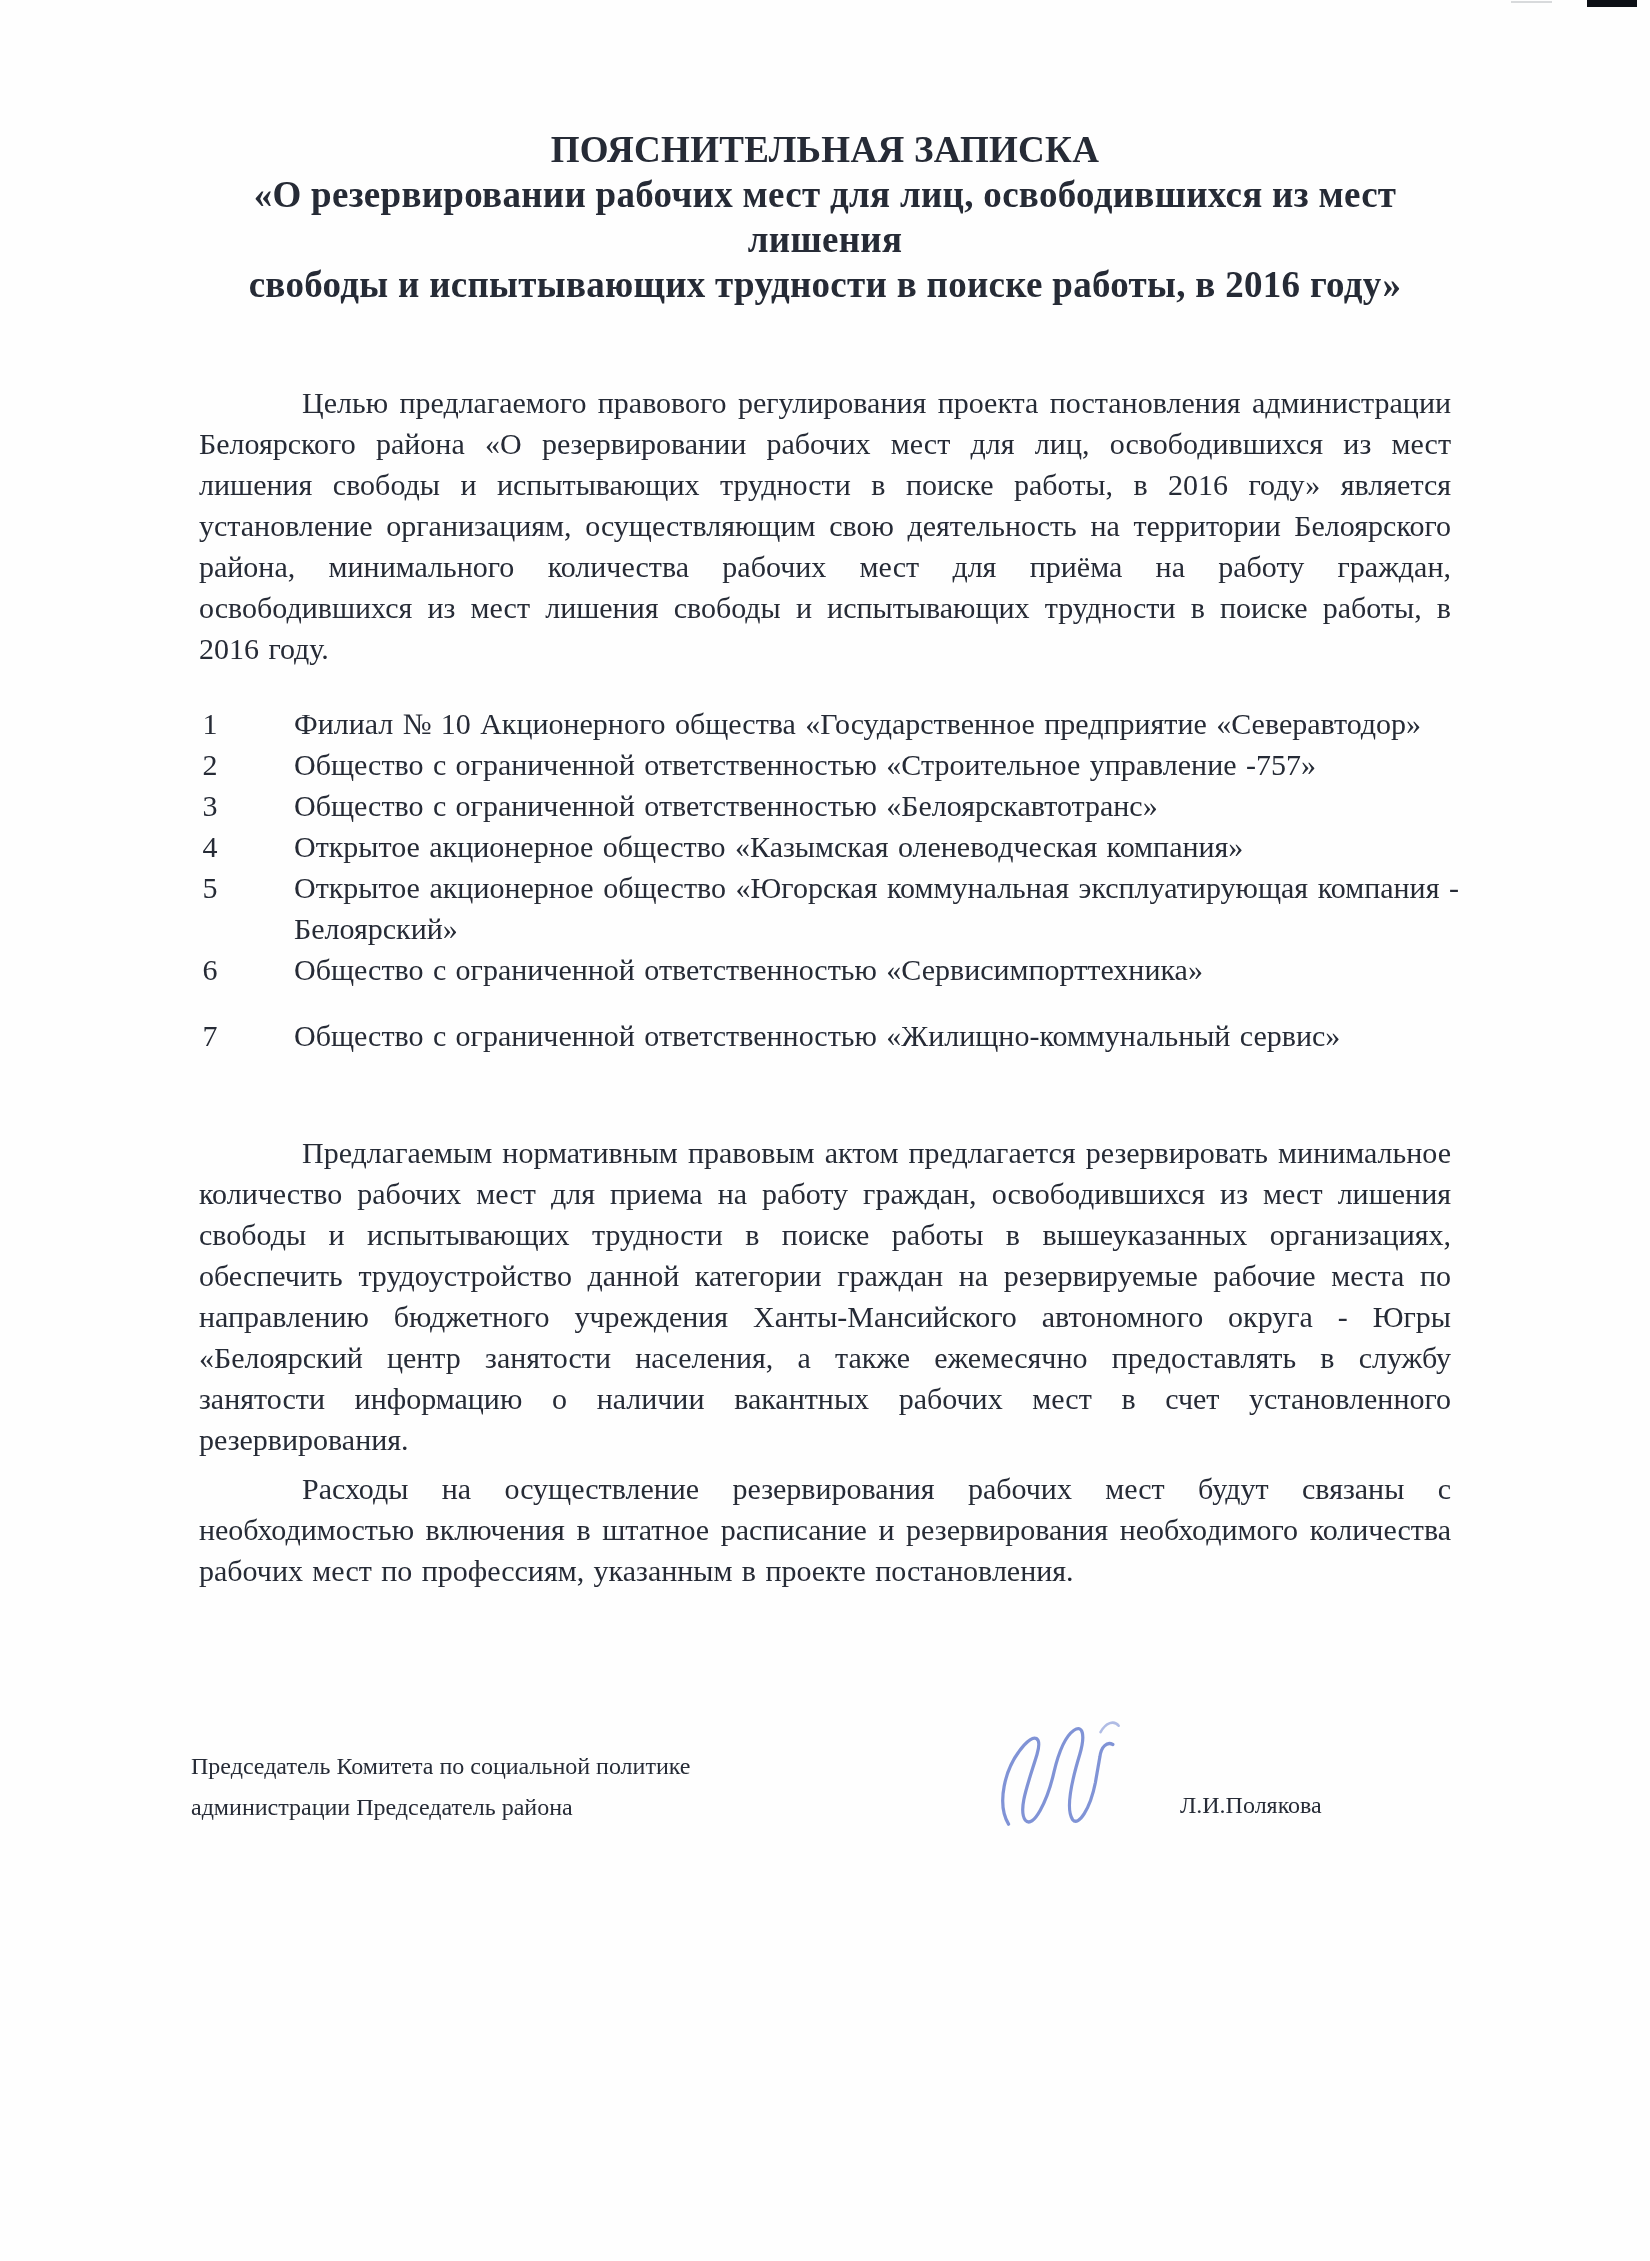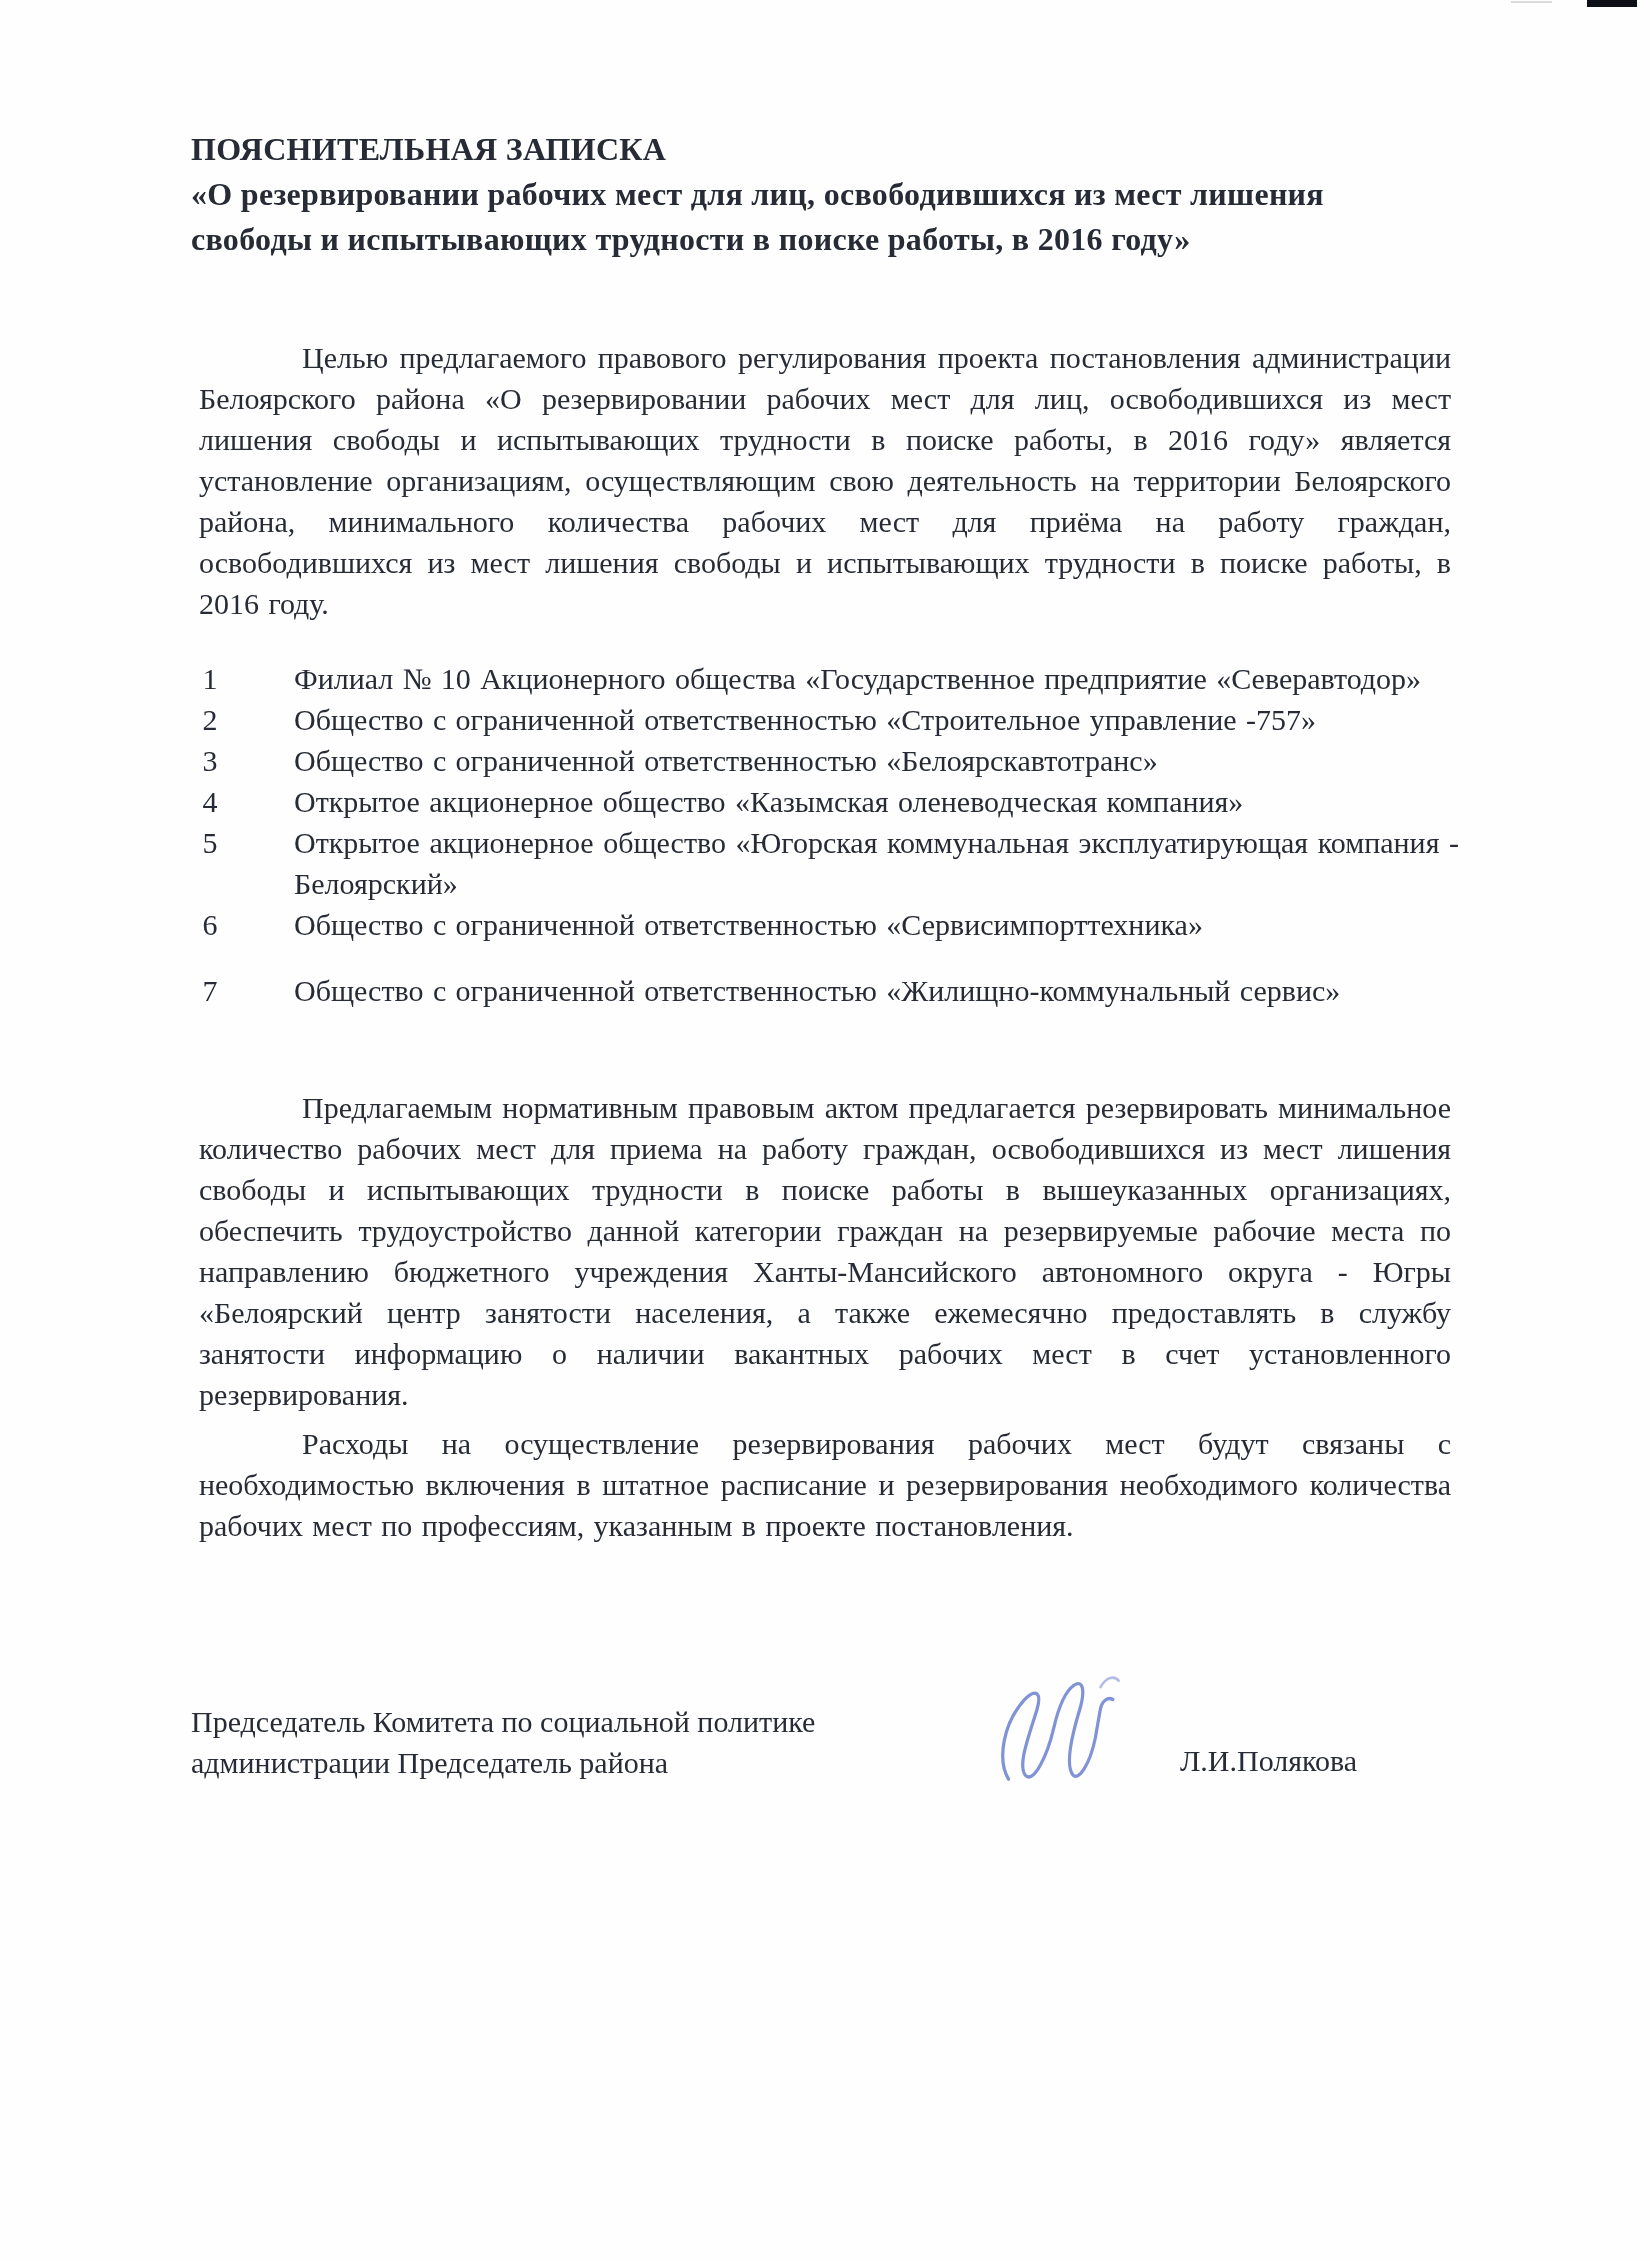--- a/index.html
+++ b/index.html
@@ -33,22 +33,23 @@
     background: #d8dadc;
   }
   .content {
     position: absolute;
     left: 191px;
     top: 0;
     width: 1268px;
   }
   .title-block {
     margin-top: 127px;
+    text-align: center;
     font-weight: bold;
-    font-size: 32px;
+    font-size: 37px;
     line-height: 45px;
     letter-spacing: 0.3px;
   }
   .para {
     font-size: 30px;
     line-height: 41px;
     text-align: justify;
     text-indent: 103px;
     word-spacing: 1.9px;
     margin: 8px;
@@ -76,21 +77,21 @@
     flex: 1 1 auto;
     text-align: justify;
     word-spacing: 1.9px;
   }
   .para.after-list {
     margin-top: 76px;
   }
   .signature-block {
     position: relative;
     margin-top: 155px;
-    font-size: 30px;
+    font-size: 24px;
     line-height: 41px;
   }
   .sig-role {
     width: 711px;
   }
   .sig-handwriting {
     position: absolute;
     left: 802px;
     top: -32px;
     width: 149px;

